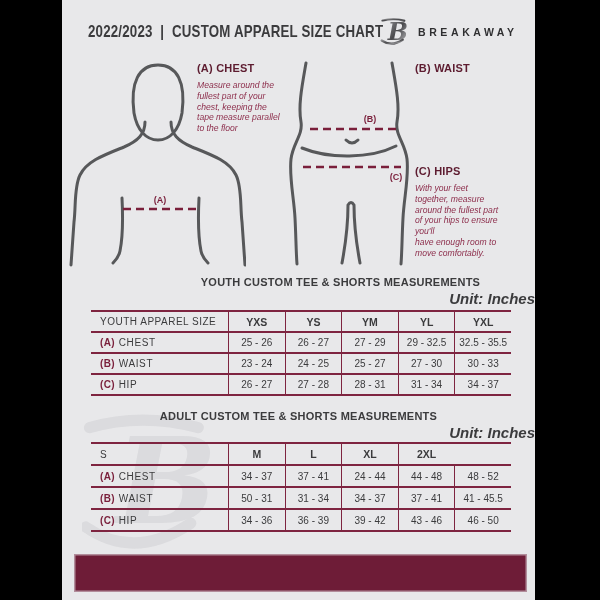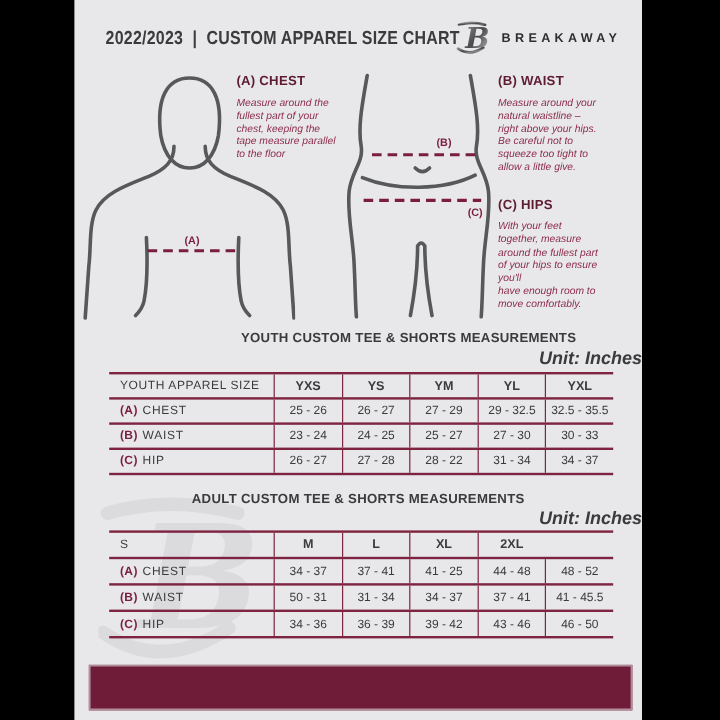--- a/index.html
+++ b/index.html
@@ -117,26 +117,20 @@
     <div class="guide-block guide-a">
       <div class="guide-heading">(A) CHEST</div>
       <div class="guide-body">Measure around the
 fullest part of your
 chest, keeping the
 tape measure parallel
 to the floor</div>
     </div>
     <div class="guide-block guide-b">
       <div class="guide-heading">(B) WAIST</div>
-      <div class="guide-body">Measure around your
-natural waistline –
-right above your hips.
-Be careful not to
-squeeze too tight to
-allow a little give.</div>
     </div>
     <div class="guide-block guide-c">
       <div class="guide-heading">(C) HIPS</div>
       <div class="guide-body">With your feet
 together, measure
 around the fullest part
 of your hips to ensure
 you'll
 have enough room to
 move comfortably.</div>
@@ -181,21 +175,21 @@
         <div class="t-cell">27 - 30</div>
         <div class="t-cell">30 - 33</div>
       </div>
       <div class="t-row">
         <div class="t-cell">
           <span class="row-key">(C)</span>
           <span class="row-label">HIP</span>
         </div>
         <div class="t-cell">26 - 27</div>
         <div class="t-cell">27 - 28</div>
-        <div class="t-cell">28 - 22</div>
+        <div class="t-cell">28 - 31</div>
         <div class="t-cell">31 - 34</div>
         <div class="t-cell">34 - 37</div>
       </div>
     </div>
 
     <div class="sec-title t-adult-title">ADULT CUSTOM TEE &amp; SHORTS MEASUREMENTS</div>
     <div class="sec-unit t-adult-unit">Unit: Inches</div>
     <div class="size-table tbl-adult">
       <div class="t-row t-head">
         <div class="t-cell">S</div>
@@ -204,21 +198,21 @@
         <div class="t-cell">XL</div>
         <div class="t-cell">2XL</div>
       </div>
       <div class="t-row">
         <div class="t-cell">
           <span class="row-key">(A)</span>
           <span class="row-label">CHEST</span>
         </div>
         <div class="t-cell">34 - 37</div>
         <div class="t-cell">37 - 41</div>
-        <div class="t-cell">41 - 25</div>
+        <div class="t-cell">24 - 44</div>
         <div class="t-cell">44 - 48</div>
         <div class="t-cell">48 - 52</div>
       </div>
       <div class="t-row">
         <div class="t-cell">
           <span class="row-key">(B)</span>
           <span class="row-label">WAIST</span>
         </div>
         <div class="t-cell">50 - 31</div>
         <div class="t-cell">31 - 34</div>

